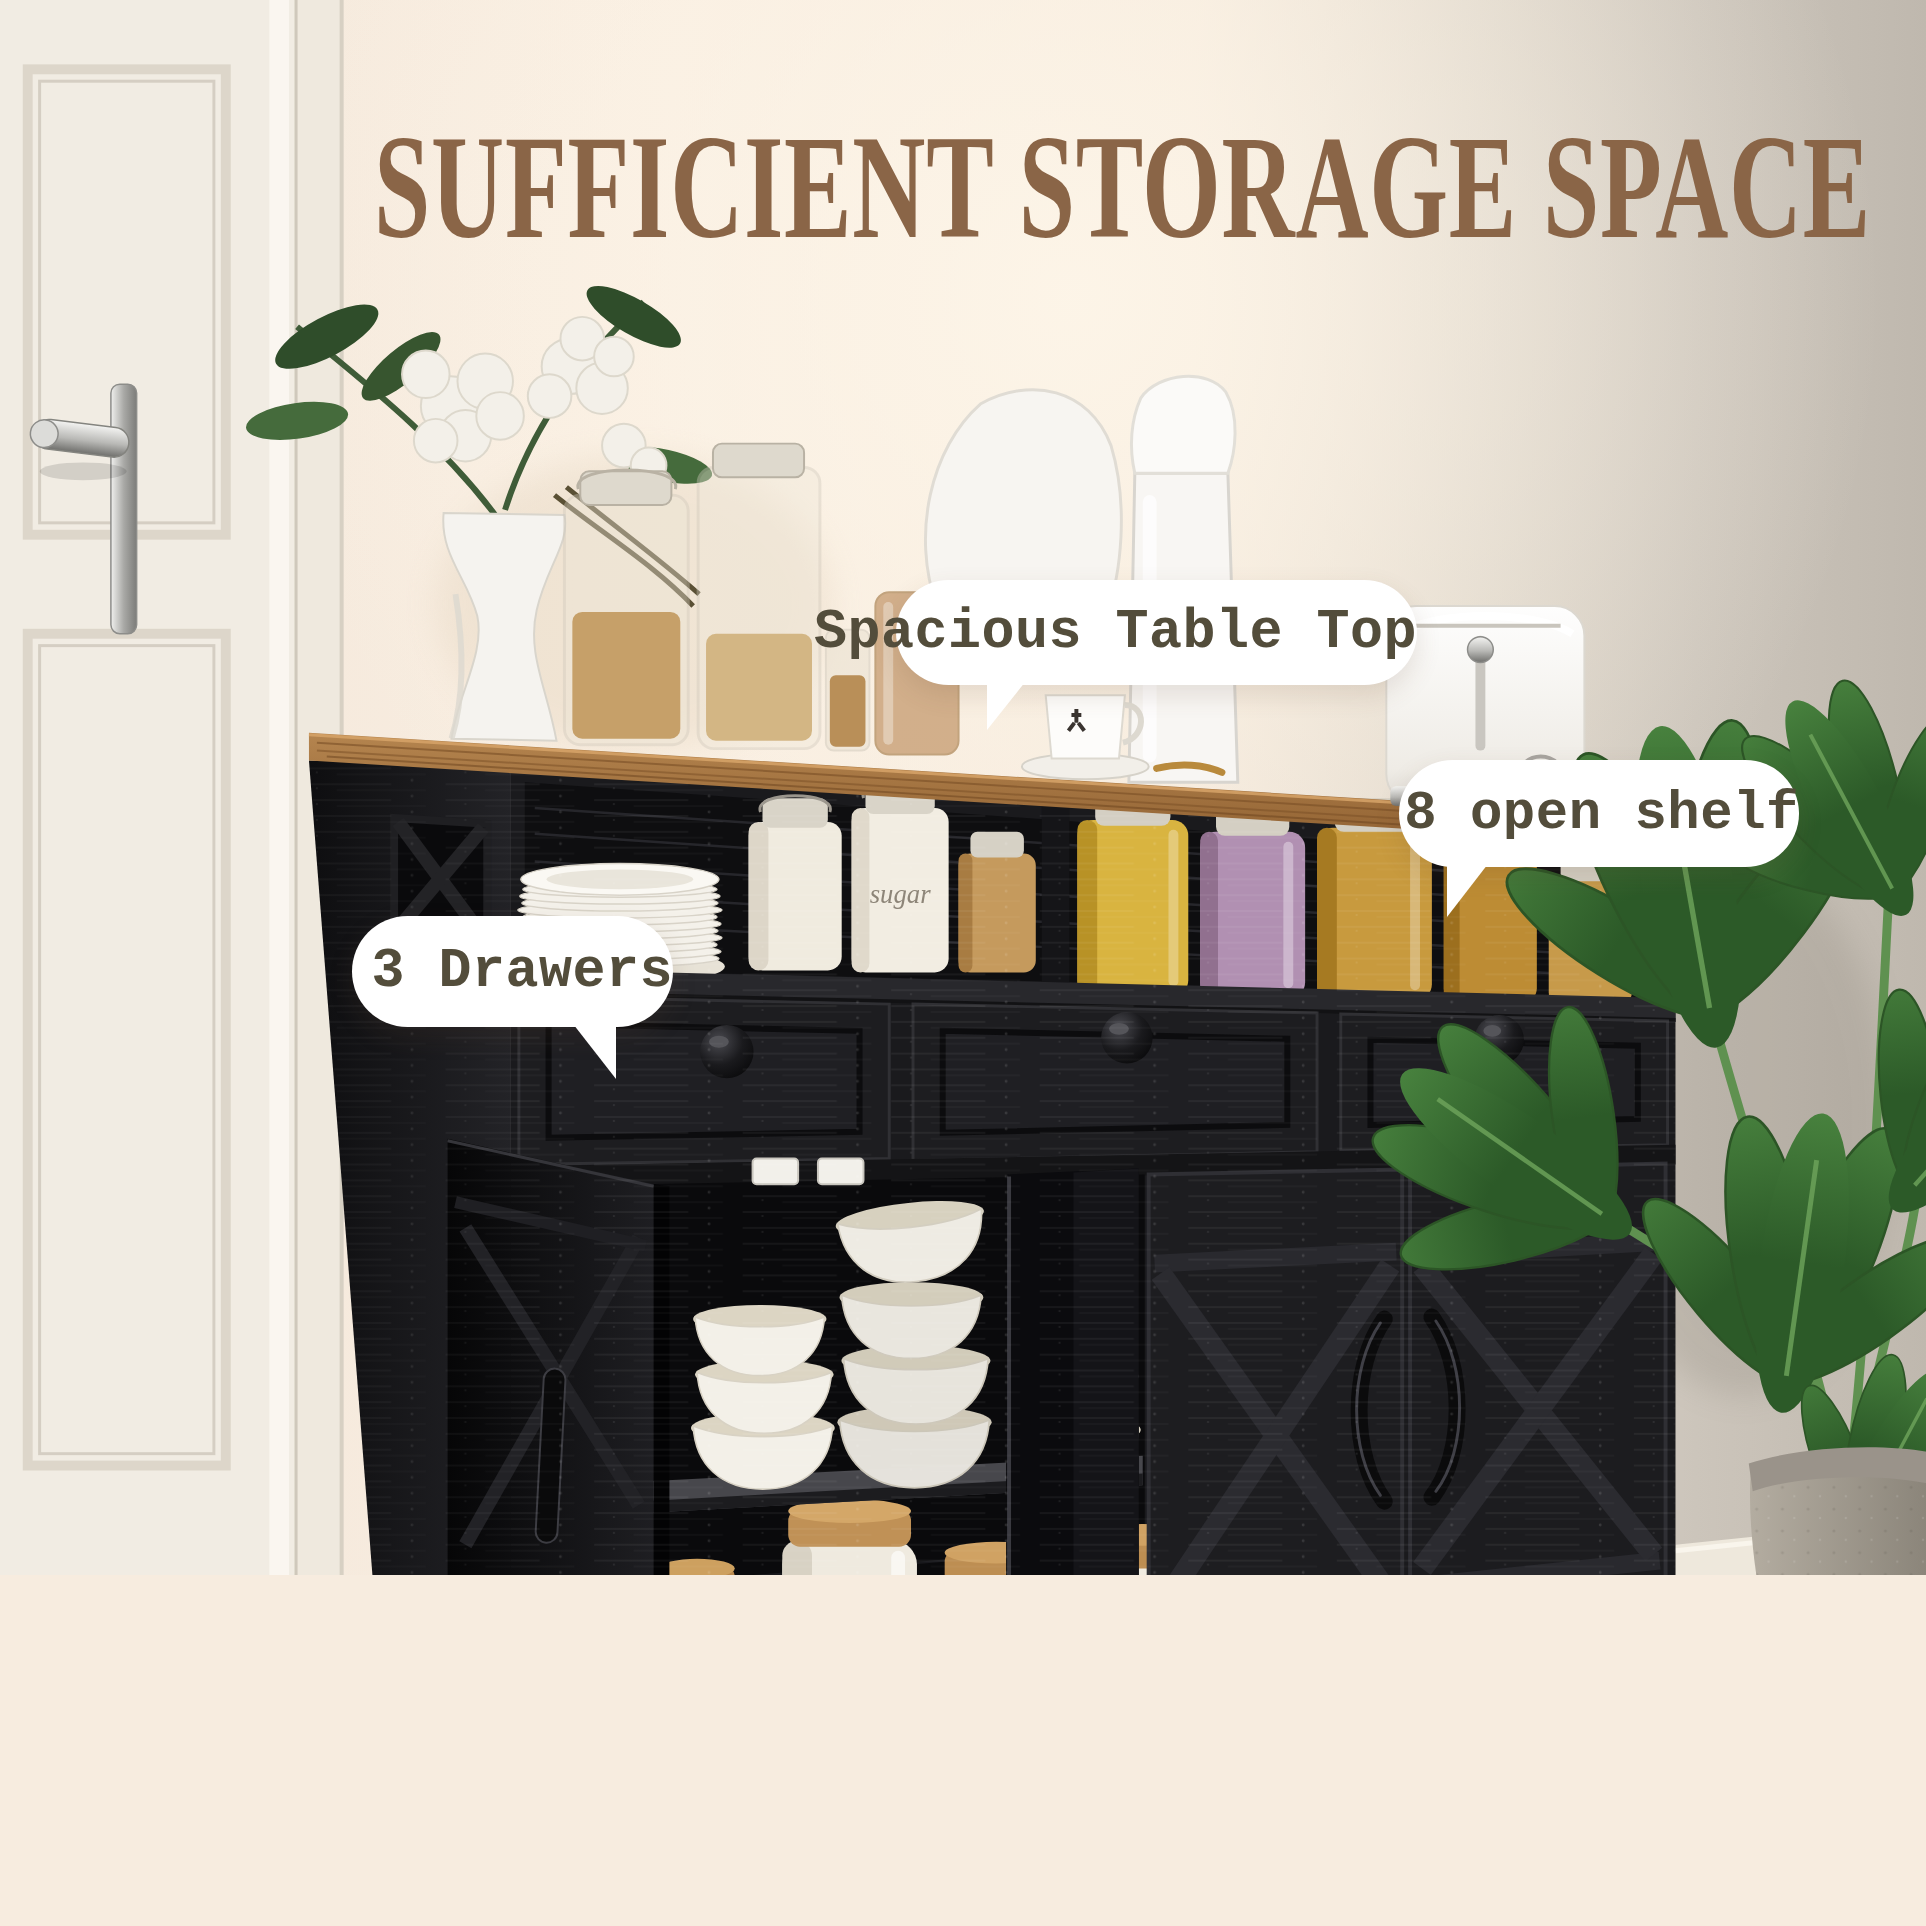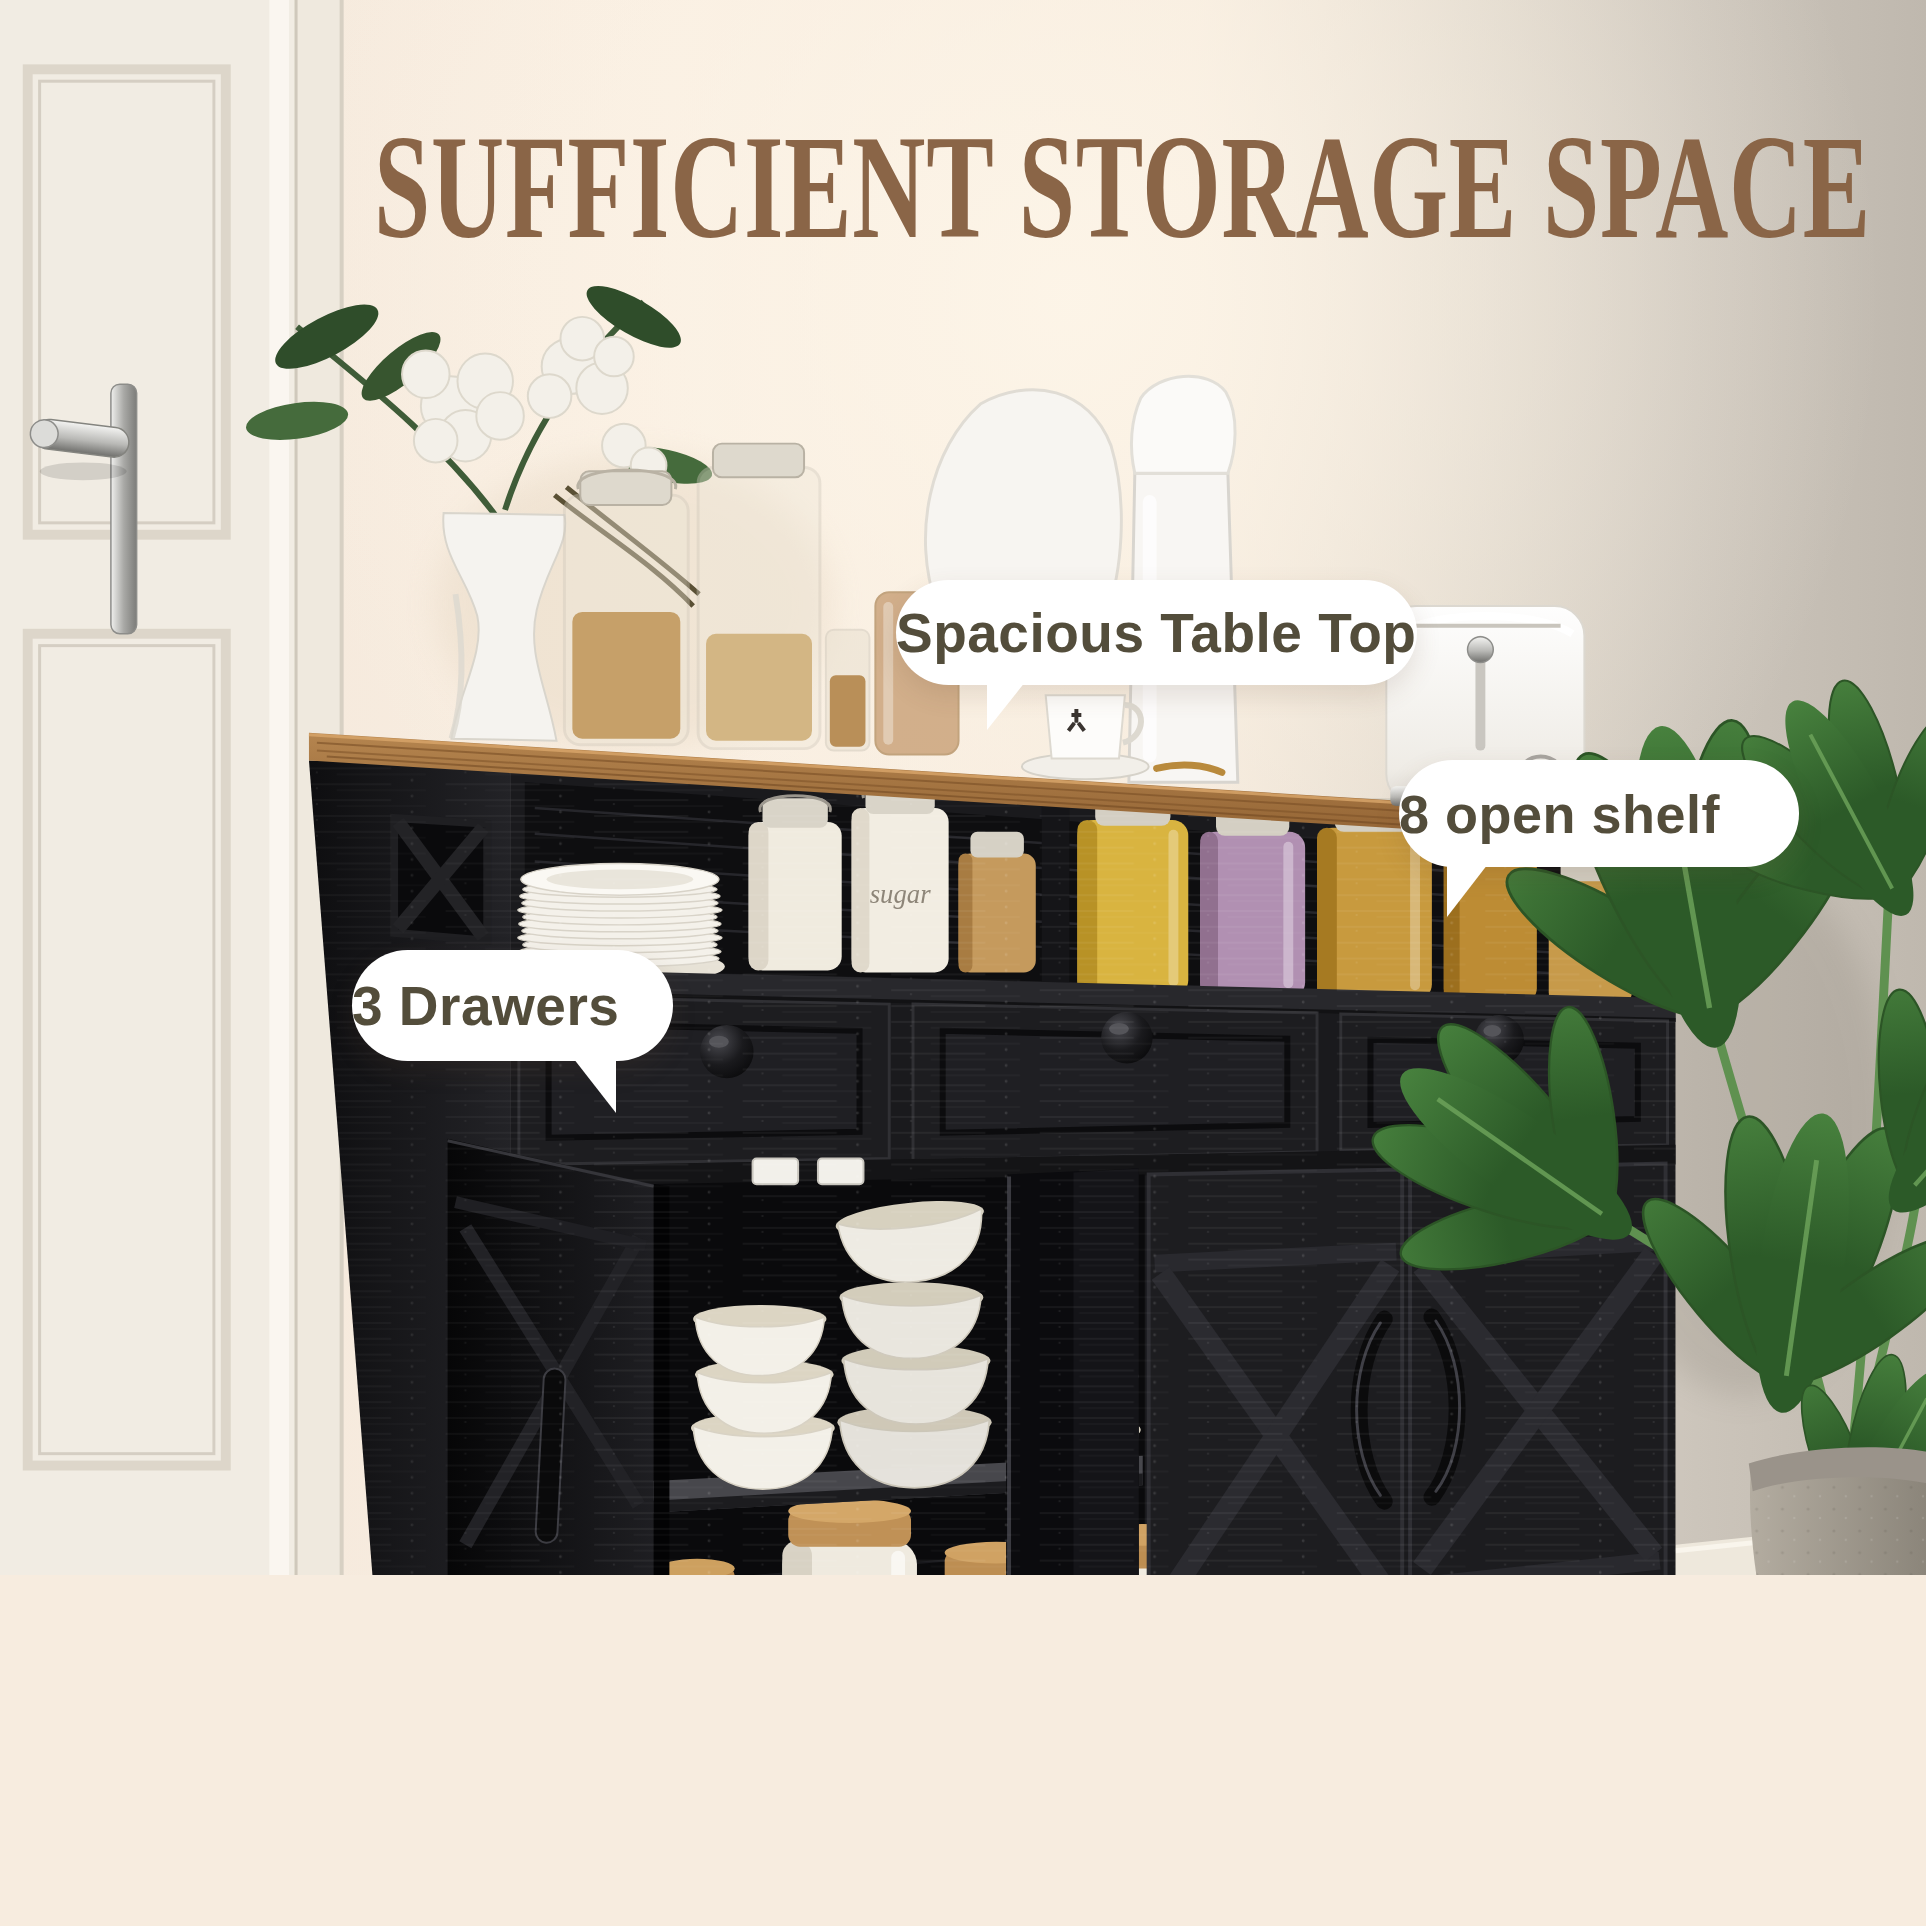--- a/index.html
+++ b/index.html
@@ -17,35 +17,36 @@
 
   .page-title{
     position:absolute;left:374px;top:111px;
     font-family:"Liberation Serif",serif;font-weight:700;
     font-size:149px;line-height:1.02;letter-spacing:1px;white-space:nowrap;
     color:var(--c-title,#8a6547);
     transform:scaleX(.68);transform-origin:left top;
   }
 
   .bubble{
-    position:absolute;display:flex;align-items:center;justify-content:flex-start;
+    position:absolute;display:flex;align-items:center;justify-content:flex-end;
     background:var(--c-bubble-bg,#fff);color:var(--c-bubble-text,#534d3b);
     border-radius:63px;font-weight:700;white-space:nowrap;
     box-shadow:0 10px 26px rgba(96,74,52,.14);
     letter-spacing:0.5px;
+    font-family:Liberation Mono, monospace;
   }
   .bubble .tail{position:absolute;width:0;height:0}
 
   #b-tabletop{left:896px;top:580px;width:521px;height:105px;font-size:55px}
   #b-tabletop .tail{left:91px;bottom:-45px;border-top:53px solid var(--c-bubble-bg,#fff);border-right:42px solid transparent}
 
   #b-openshelf{left:1399px;top:760px;width:400px;height:107px;font-size:54px}
   #b-openshelf .tail{left:48px;bottom:-50px;border-top:57px solid var(--c-bubble-bg,#fff);border-right:44px solid transparent}
 
-  #b-drawers{left:352px;top:950px;width:321px;height:111px;font-size:55px}
+  #b-drawers{left:352px;top:916px;width:321px;height:111px;font-size:55px}
   #b-drawers .tail{right:57px;bottom:-52px;border-top:59px solid var(--c-bubble-bg,#fff);border-left:46px solid transparent}
 
   #b-cabinet{left:903px;top:1325px;width:299px;height:105px;font-size:52px}
   #b-cabinet .tail{left:87px;bottom:-56px;border-top:61px solid var(--c-bubble-bg,#fff);border-right:44px solid transparent}
 </style>
 </head>
 <body>
 
 <div class="stage">
 

